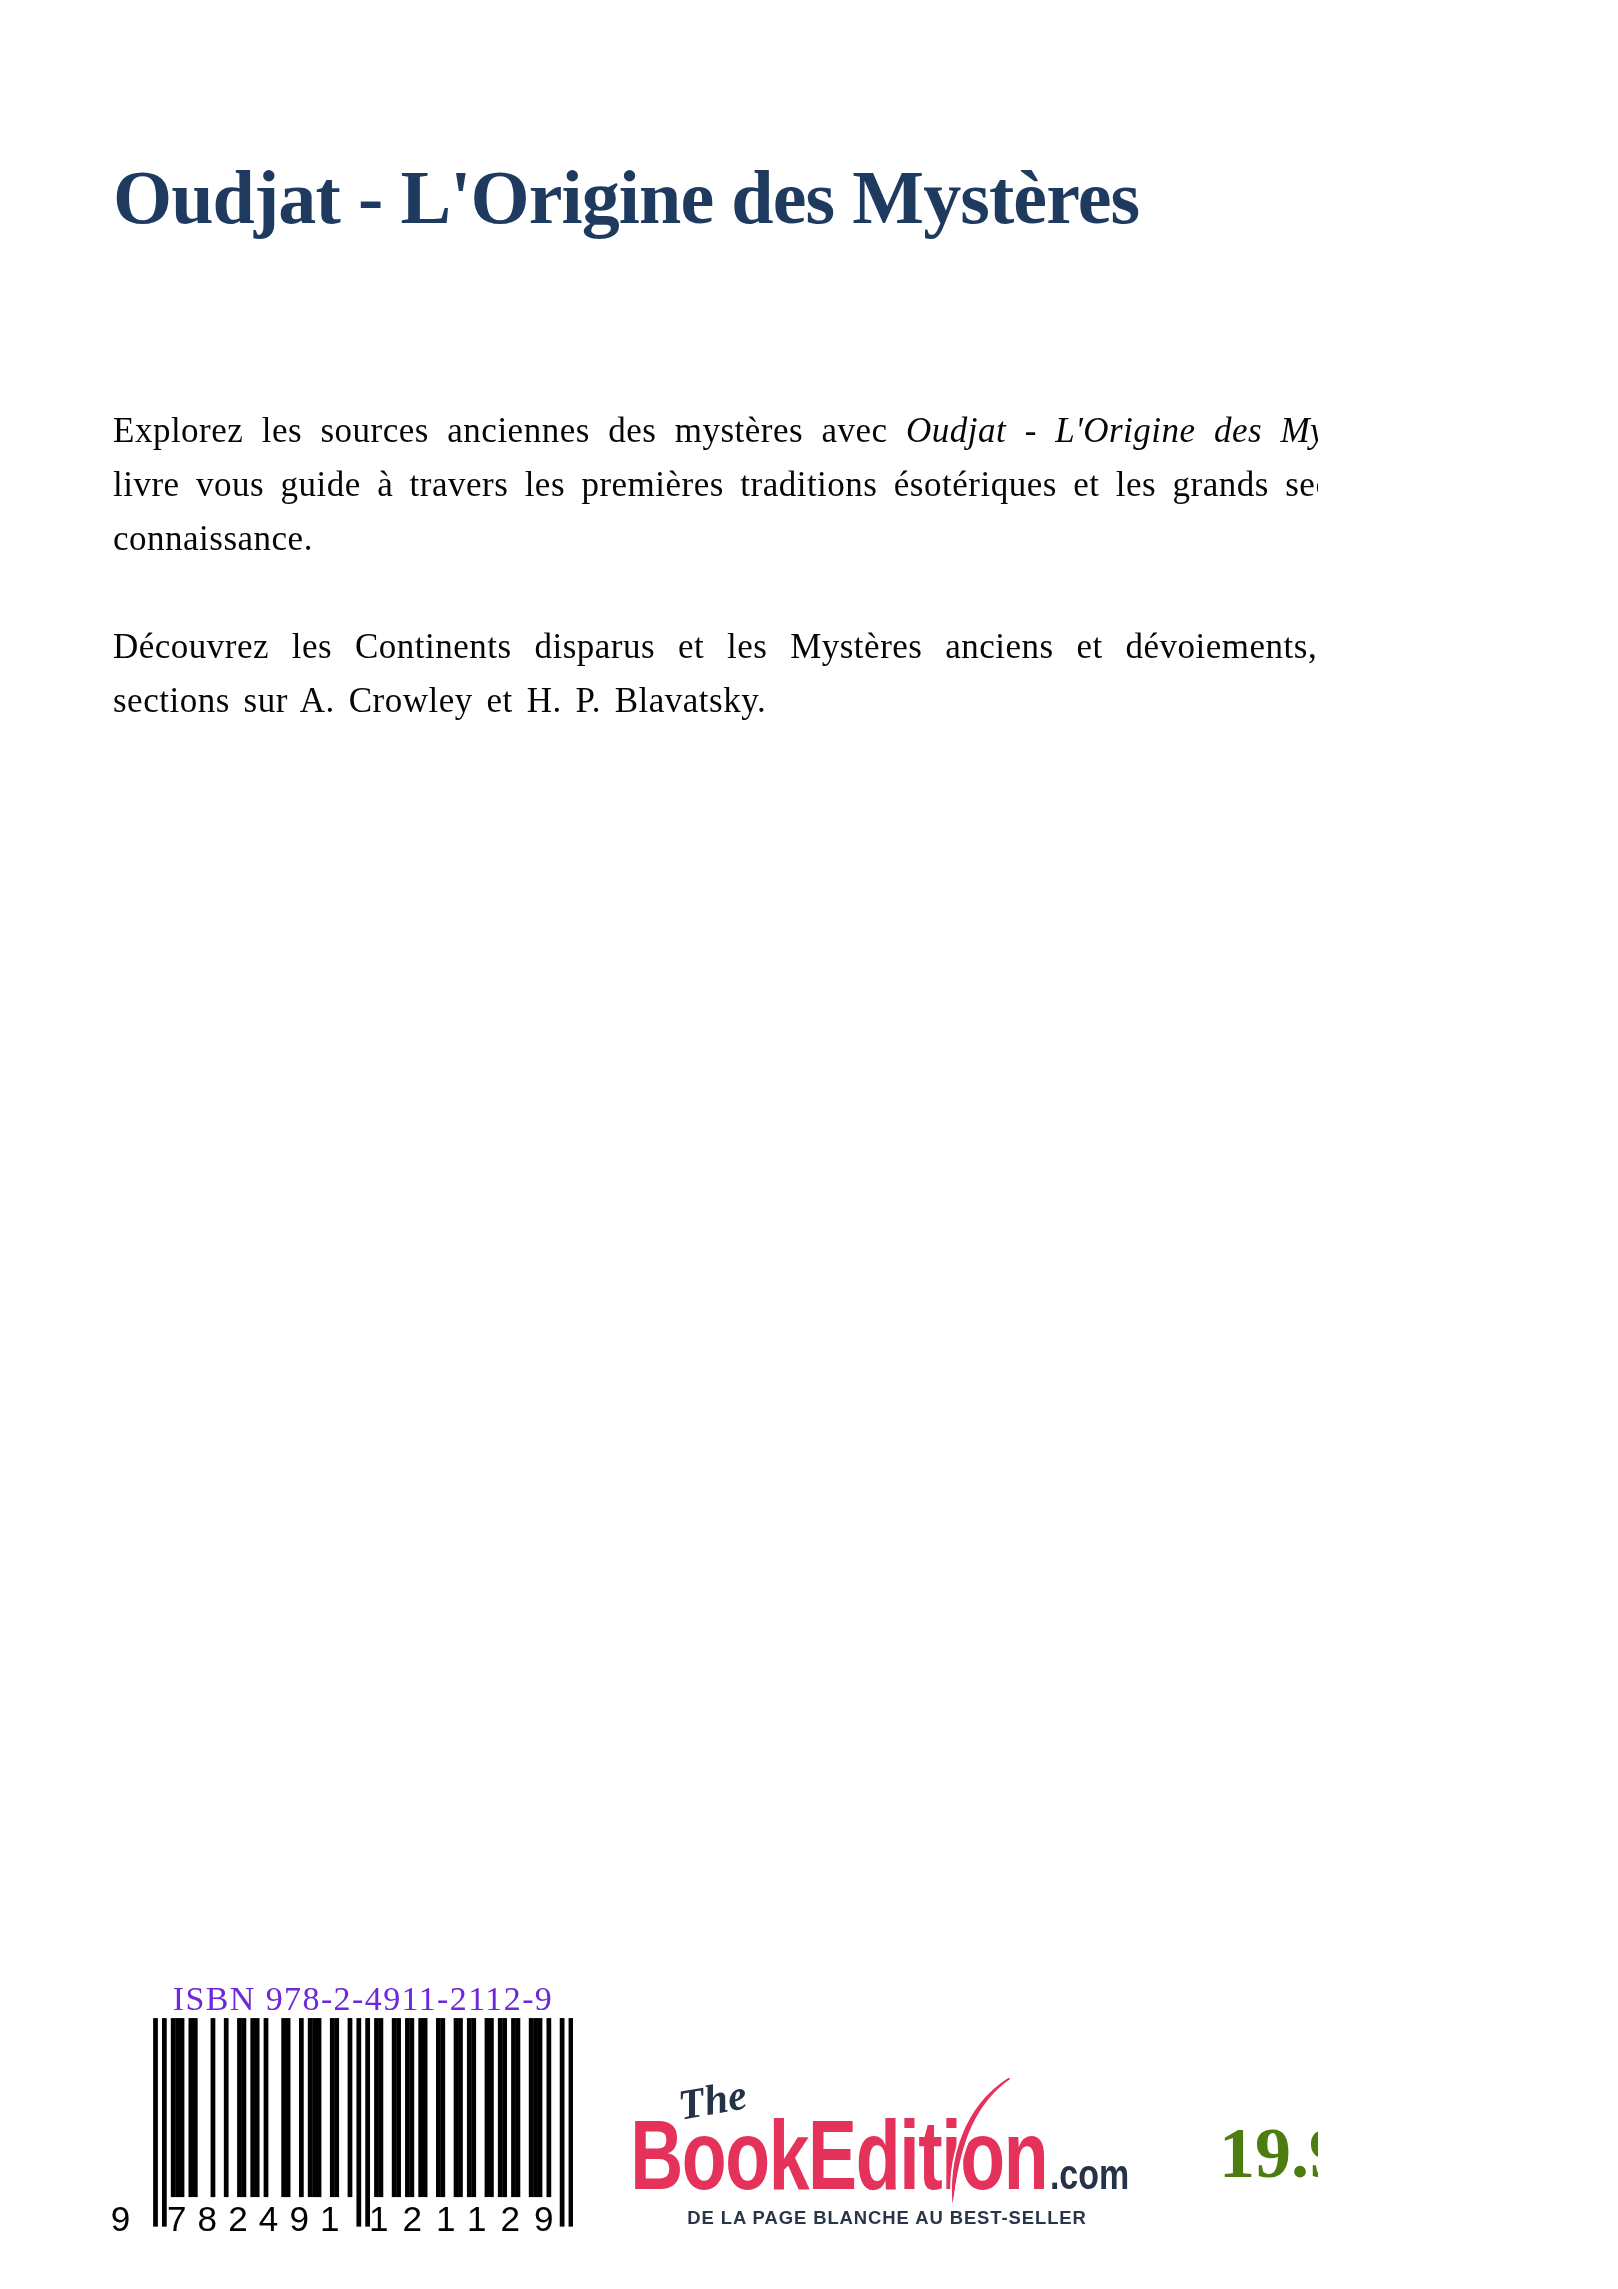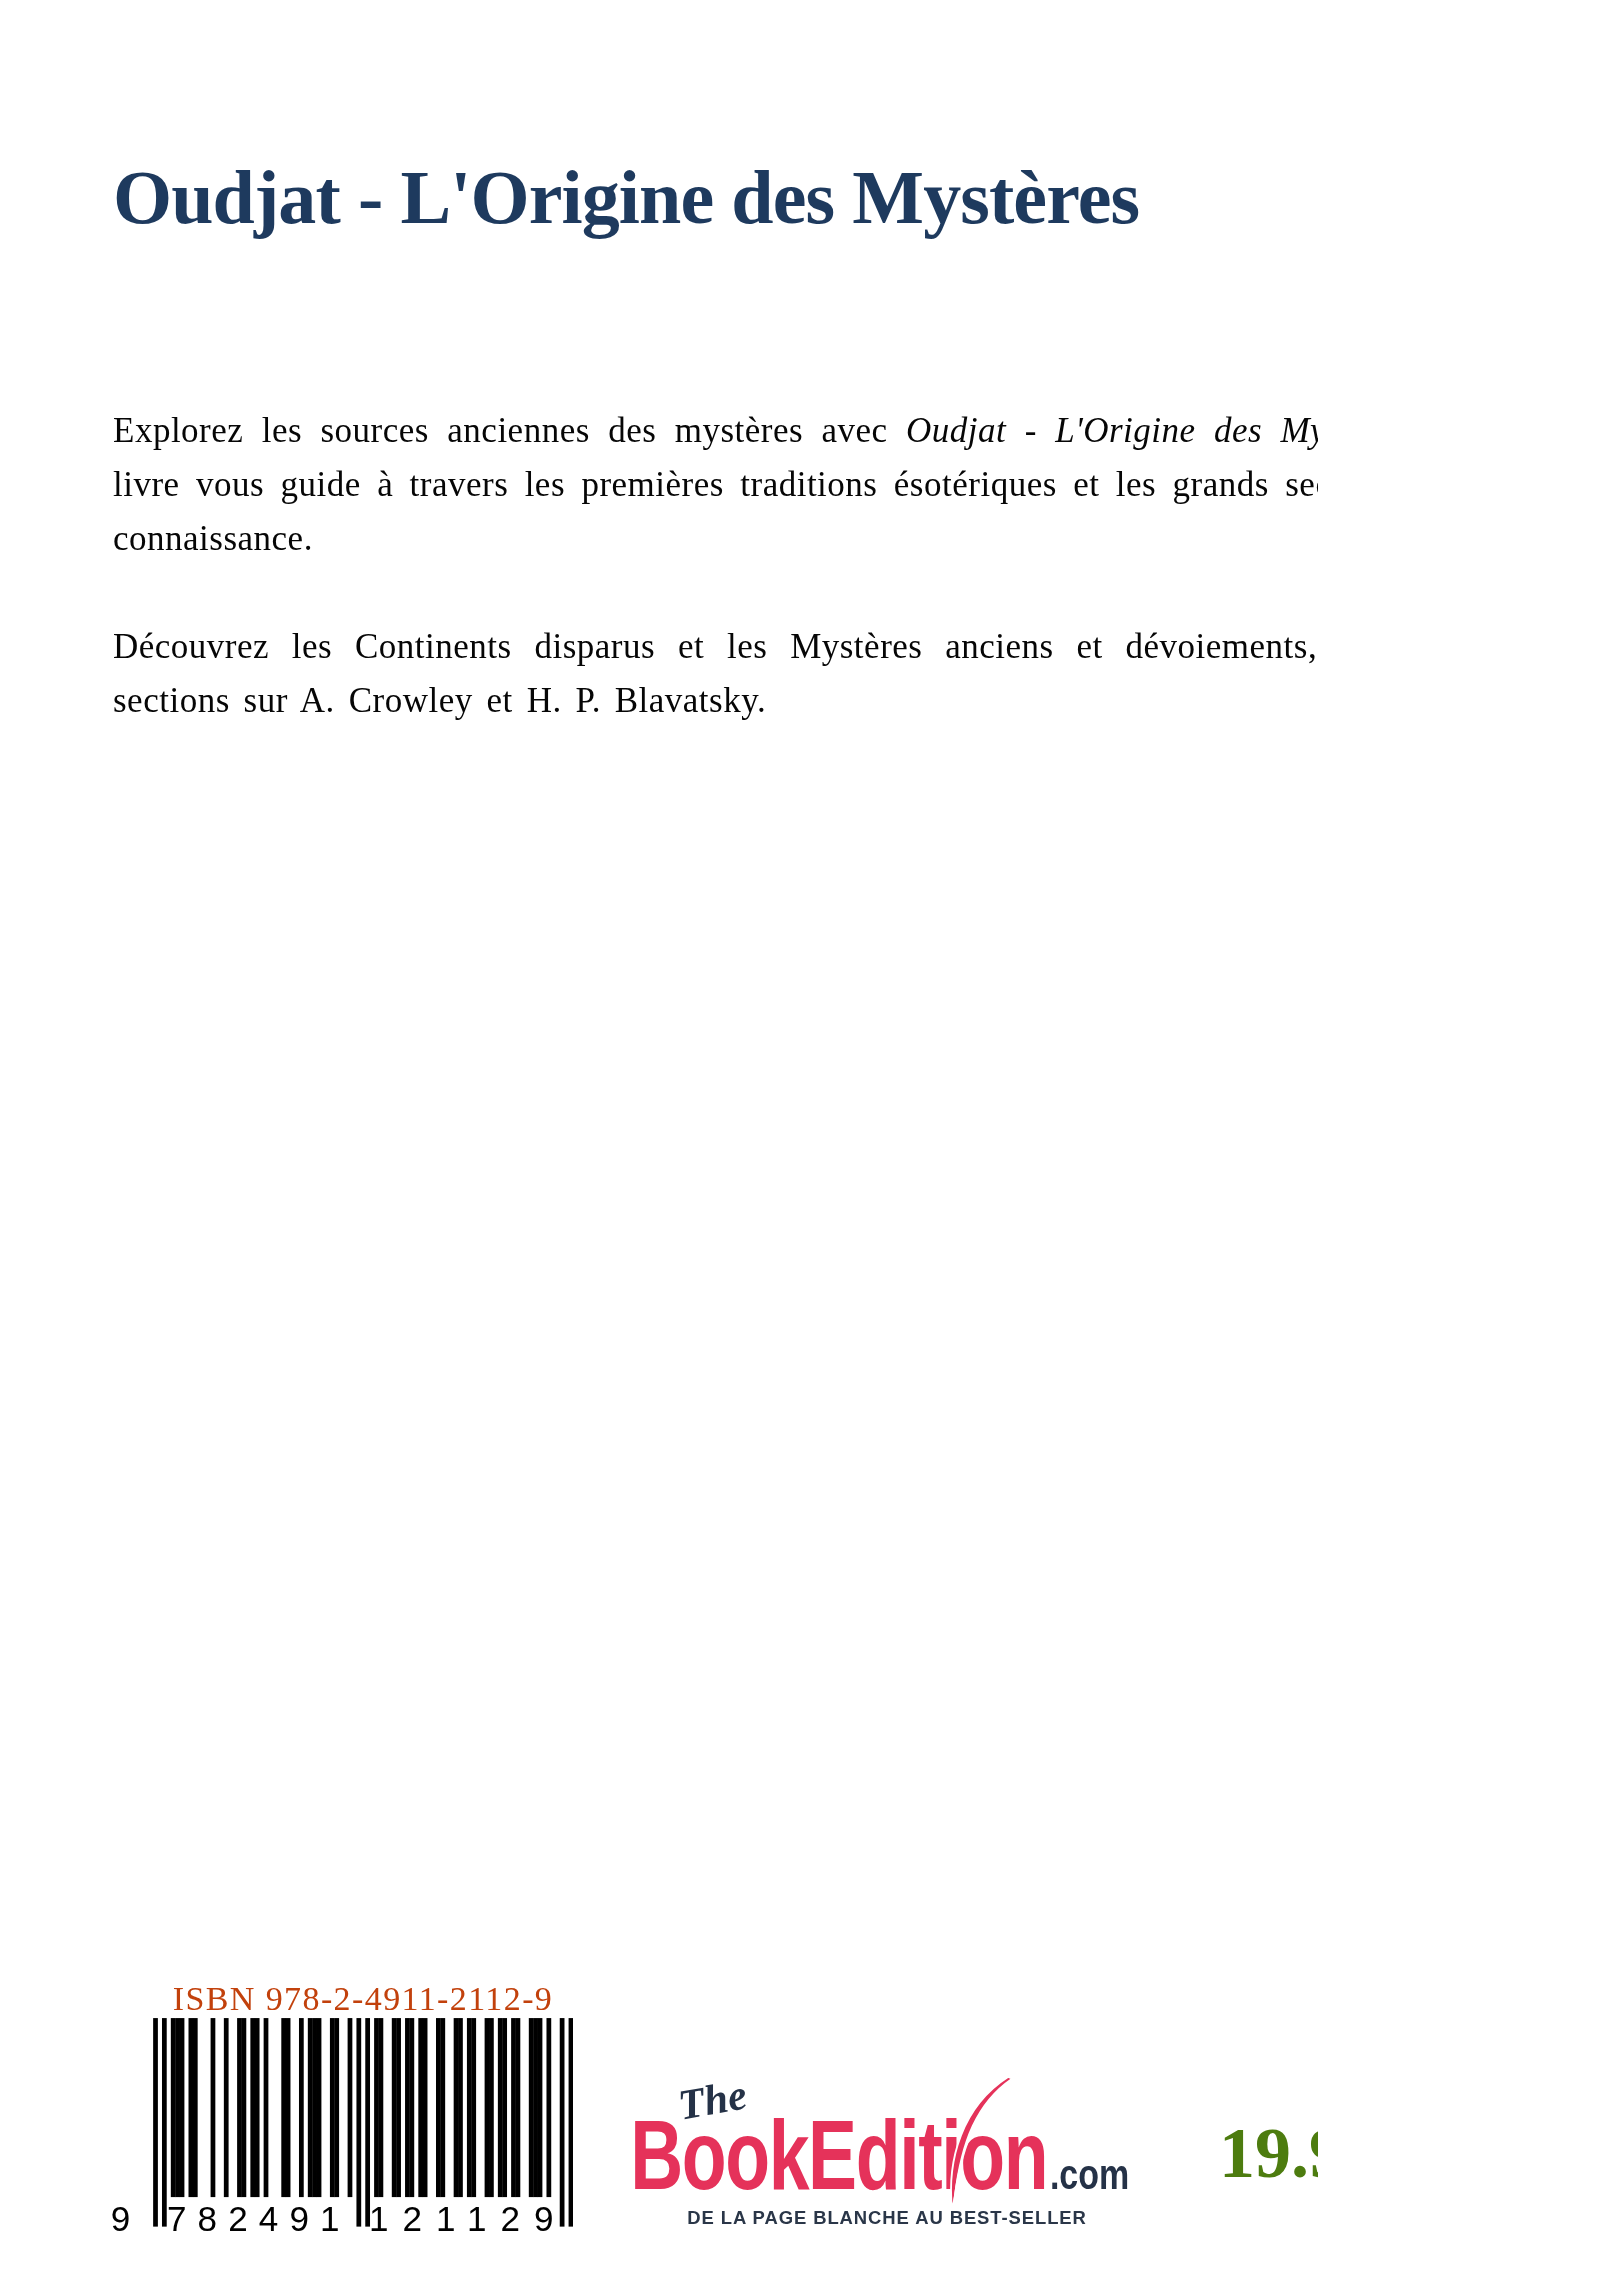--- a/index.html
+++ b/index.html
@@ -45,21 +45,21 @@
   .isbn-label {
     position: absolute;
     left: 153px;
     top: 1981px;
     width: 420px;
     text-align: center;
     font-family: "Liberation Serif", serif;
     font-size: 34px;
     line-height: 35px;
     letter-spacing: 1.4px;
-    color: #c2410c;
+    color: #6d28d9;
     white-space: nowrap;
   }
   .barcode-svg { position: absolute; left: 107px; top: 2018px; }
   .ean-digit {
     font-family: "Liberation Sans", sans-serif;
     font-size: 38px;
     fill: #000;
   }
   .logo-svg { position: absolute; left: 630px; top: 2075px; }
   .price-label {

